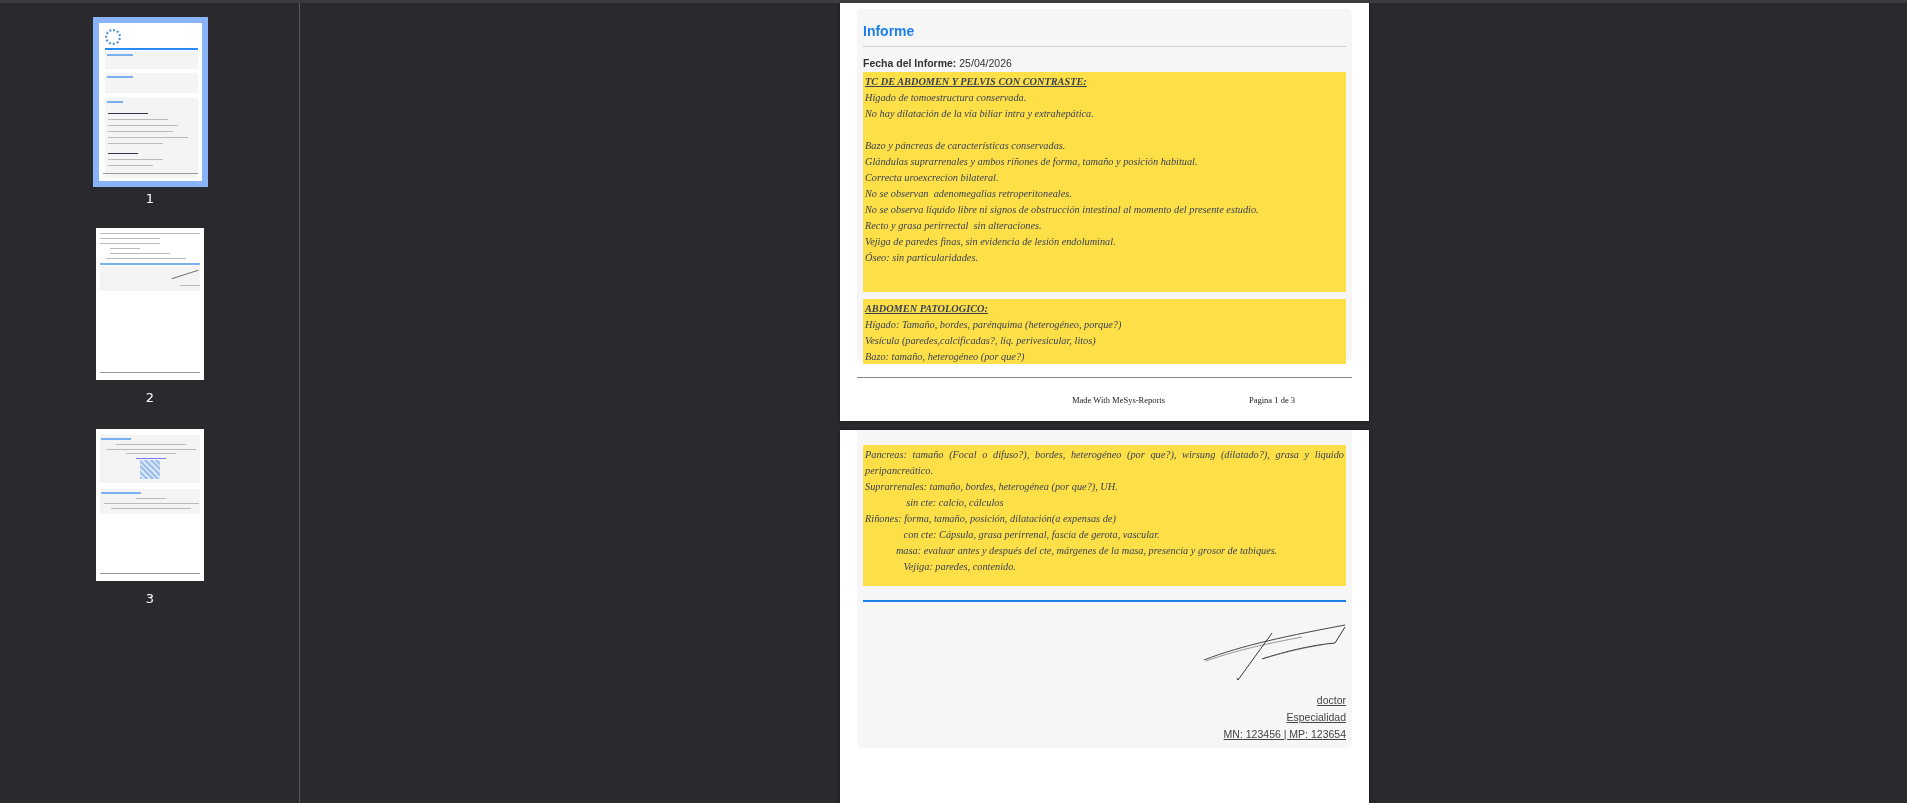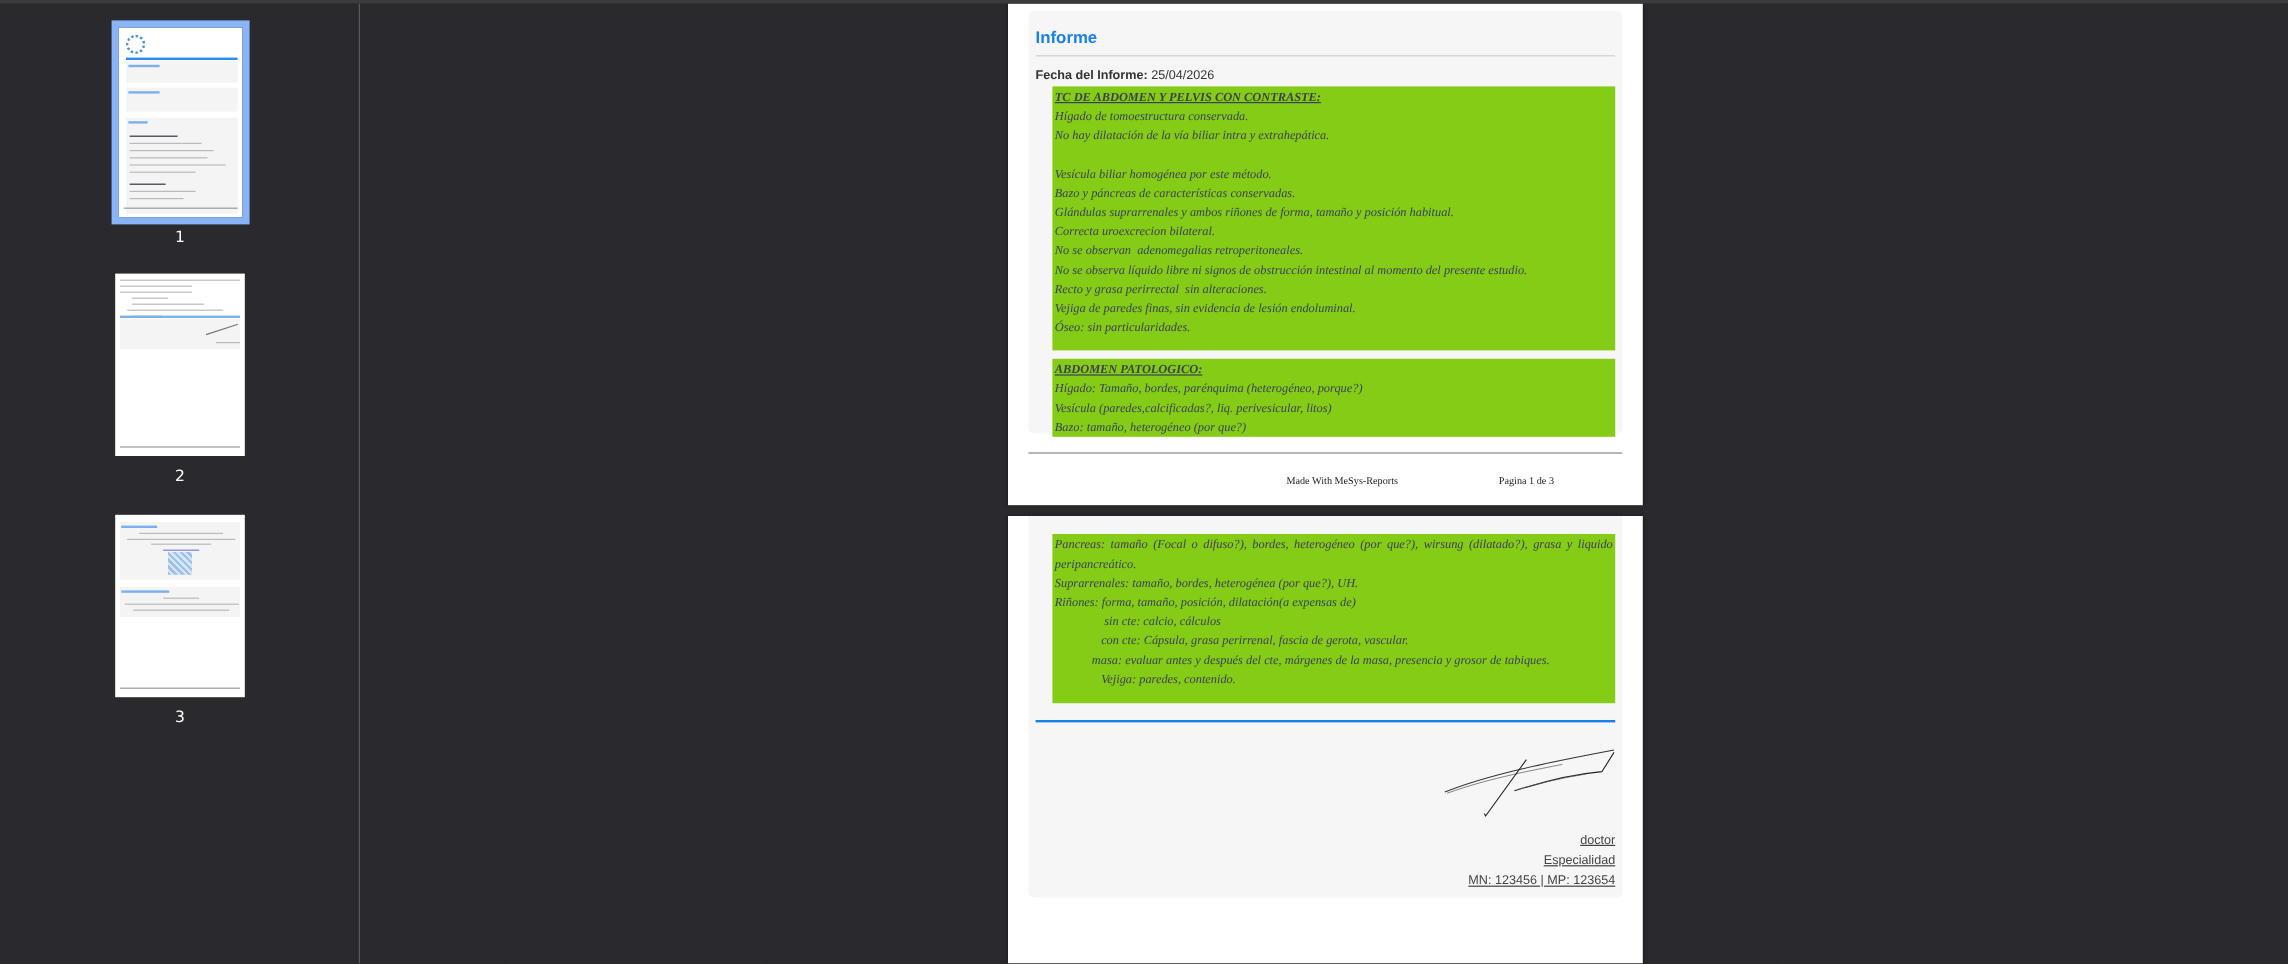--- a/index.html
+++ b/index.html
@@ -25,21 +25,21 @@
   .page { position: absolute; left: 539px; width: 529px; background: #ffffff; box-shadow: 0 0 3px rgba(0,0,0,0.5); }
   .page1 { top: 0; height: 418px; }
   .page2 { top: 427px; height: 400px; }
 
   .card { position: absolute; left: 17px; width: 495px; background: #f6f6f6; border-radius: 5px; }
   .card-title { position: absolute; left: 6px; top: 14px; font-size: 14px; font-weight: bold; color: #1a7fe8; }
   .card-rule { position: absolute; left: 6px; right: 6px; top: 37px; height: 1px; background: #cfcfcf; }
   .fecha { position: absolute; left: 6px; top: 48px; font-size: 10.5px; color: #333; }
   .fecha b { color: #333; }
 
-  .textbox { position: absolute; left: 20px; right: 6px; background: #84cc16; padding: 2px 2px; }
+  .textbox { position: absolute; left: 6px; right: 6px; background: #fde047; padding: 2px 2px; }
   .doc-line { font-family: "Liberation Serif", serif; font-style: italic; font-size: 10.3px; color: #3a3f55; line-height: 16px; white-space: pre; }
   .doc-line.heading { font-weight: bold; text-decoration: underline; }
   .doc-line.blank { height: 16px; }
   .doc-line.wrap { white-space: normal; text-align: justify; }
 
   .footer-rule { position: absolute; left: 17px; width: 495px; height: 1px; background: #888; }
   .footer-text { position: absolute; font-family: "Liberation Serif", serif; font-size: 8.5px; color: #222; margin-top: 13px; }
 
   .blue-rule { position: absolute; left: 6px; right: 6px; height: 2px; background: #1a7fe8; }
   .sig-block { position: absolute; right: 6px; text-align: right; font-size: 10.5px; color: #444; line-height: 17px; }
@@ -124,21 +124,20 @@
       <div class="fecha">
         <b>Fecha del Informe:</b>
         <span>25/04/2026</span>
       </div>
 
       <div class="textbox" style="top:63px;height:220px;">
         <div class="doc-line heading">TC DE ABDOMEN Y PELVIS CON CONTRASTE:</div>
         <div class="doc-line">Hígado de tomoestructura conservada.</div>
         <div class="doc-line">No hay dilatación de la vía biliar intra y extrahepática.</div>
         <div class="doc-line blank"></div>
-        <div class="doc-line">Vesícula biliar homogénea por este método.</div>
         <div class="doc-line">Bazo y páncreas de características conservadas.</div>
         <div class="doc-line">Glándulas suprarrenales y ambos riñones de forma, tamaño y posición habitual.</div>
         <div class="doc-line">Correcta uroexcrecion bilateral.</div>
         <div class="doc-line">No se observan  adenomegalias retroperitoneales.</div>
         <div class="doc-line">No se observa líquido libre ni signos de obstrucción intestinal al momento del presente estudio.</div>
         <div class="doc-line">Recto y grasa perirrectal  sin alteraciones.</div>
         <div class="doc-line">Vejiga de paredes finas, sin evidencia de lesión endoluminal.</div>
         <div class="doc-line">Óseo: sin particularidades.</div>
       </div>
 
@@ -153,22 +152,22 @@
     <div class="footer-rule" style="top:374px;"></div>
     <div class="footer-text" style="left:232px;top:379px;">Made With MeSys-Reports</div>
     <div class="footer-text" style="left:409px;top:379px;">Pagina 1 de 3</div>
   </div>
 
   <div class="page page2">
     <div class="card" style="top:0;height:318px;border-radius:0 0 5px 5px;">
       <div class="textbox" style="top:15px;height:141px;">
         <div class="doc-line wrap">Pancreas: tamaño (Focal o difuso?), bordes,  heterogéneo (por que?), wirsung (dilatado?), grasa y liquido peripancreático.</div>
         <div class="doc-line">Suprarrenales: tamaño, bordes, heterogénea (por que?), UH.</div>
+        <div class="doc-line">                sin cte: calcio, cálculos</div>
         <div class="doc-line">Riñones: forma, tamaño, posición, dilatación(a expensas de)</div>
-        <div class="doc-line">                sin cte: calcio, cálculos</div>
         <div class="doc-line">               con cte: Cápsula, grasa perirrenal, fascia de gerota, vascular.</div>
         <div class="doc-line">            masa: evaluar antes y después del cte, márgenes de la masa, presencia y grosor de tabiques.</div>
         <div class="doc-line">               Vejiga: paredes, contenido.</div>
       </div>
 
       <div class="blue-rule" style="top:170px;"></div>
 
       <svg style="position:absolute;left:345px;top:185px;" width="145" height="70" viewBox="0 0 145 70">
         <path d="M2,45 C40,30 90,20 143,10" stroke="#333" stroke-width="0.9" fill="none"></path>
         <path d="M4,46 C40,33 80,26 100,22" stroke="#555" stroke-width="0.6" fill="none"></path>

